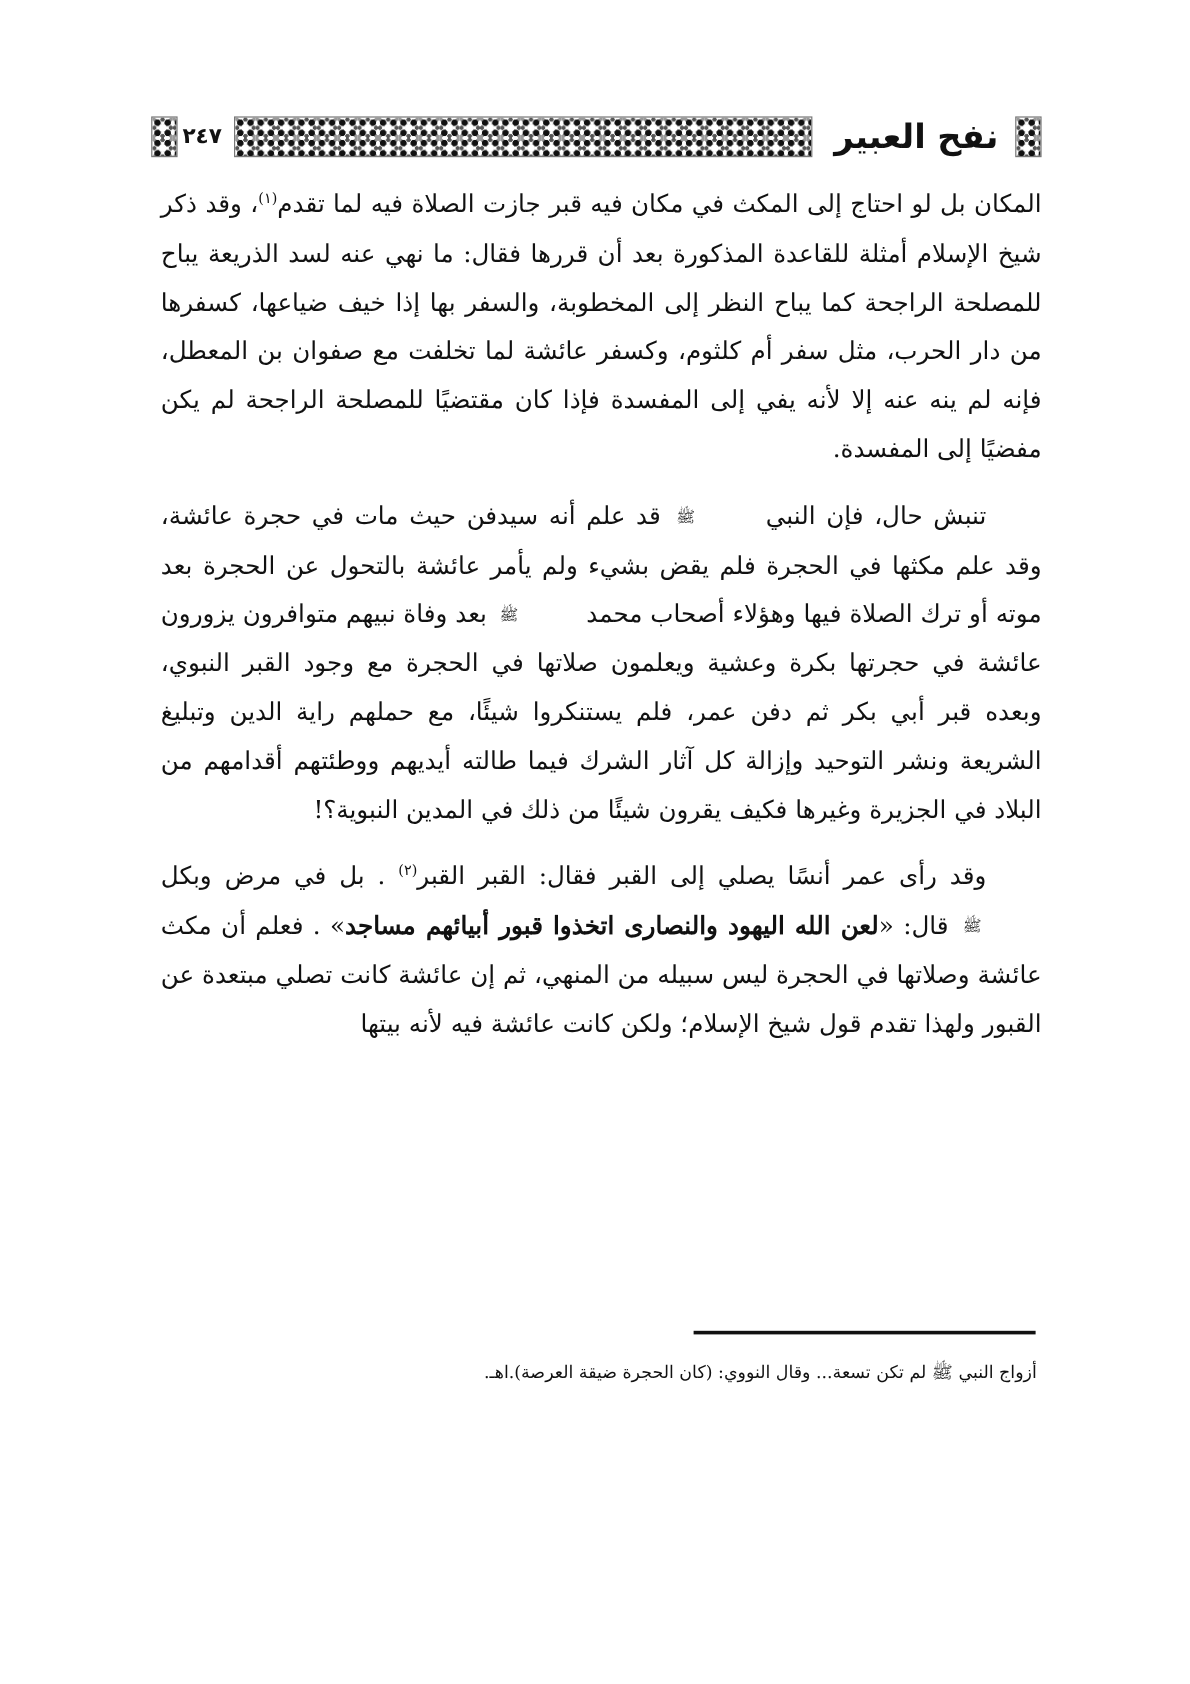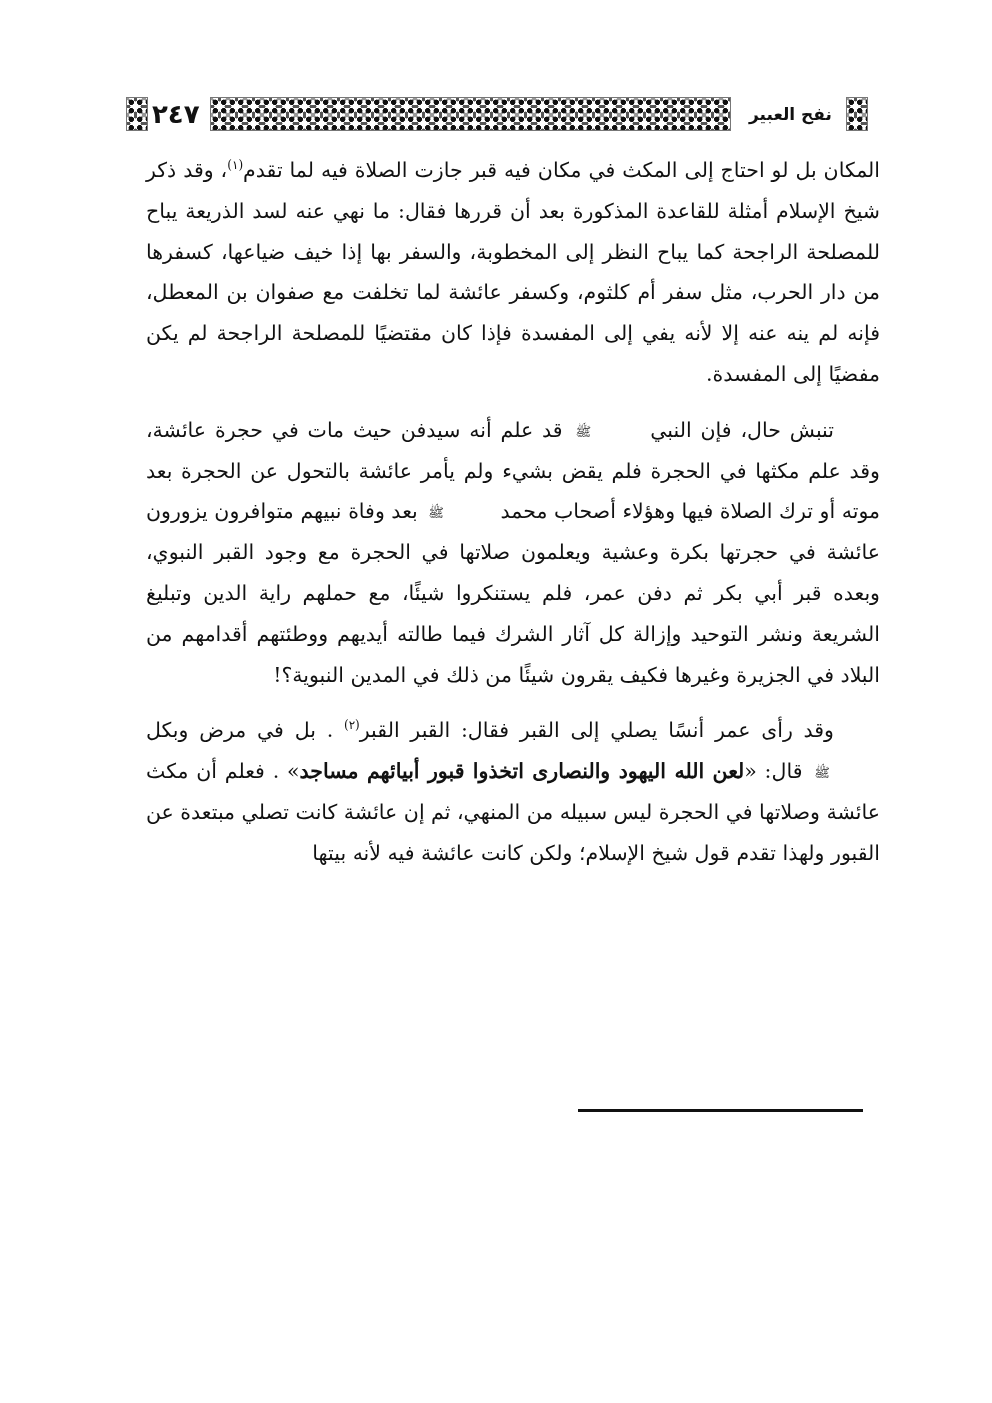--- a/index.html
+++ b/index.html
@@ -17,25 +17,25 @@
            radial-gradient(circle at 75% 75%, #111 0 2.4px, transparent 3px),
            radial-gradient(circle at 50% 10%, #555 0 1.6px, transparent 2px),
            radial-gradient(circle at 50% 90%, #555 0 1.6px, transparent 2px),
            radial-gradient(circle at 10% 50%, #555 0 1.6px, transparent 2px),
            radial-gradient(circle at 90% 50%, #555 0 1.6px, transparent 2px),
            linear-gradient(45deg, transparent 44%, #999 45% 55%, transparent 56%),
            linear-gradient(-45deg, transparent 44%, #999 45% 55%, transparent 56%);
          background-size: 17px 17px; border: 1px solid #777; box-sizing: border-box; }
   .orn-single { width: 22px; }
   .orn-long { flex: 1; margin: 0 6px; }
-  .header-title { font-family: "DejaVu Sans", sans-serif; font-weight: bold; font-size: 17px;
+  .header-title { font-family: "DejaVu Sans", sans-serif; font-weight: bold; font-size: 28px;
                   margin: 0 14px 0 12px; line-height: 34px; white-space: nowrap; }
-  .page-number { font-family: "DejaVu Sans", sans-serif; font-weight: bold; font-size: 26px;
+  .page-number { font-family: "DejaVu Sans", sans-serif; font-weight: bold; font-size: 18px;
                  margin: 0 4px; line-height: 34px; }
-  .body-text { position: absolute; top: 150px; left: 146px; width: 734px; direction: rtl; }
+  .body-text { position: absolute; top: 150px; left: 134px; width: 734px; direction: rtl; }
   .para { font-size: 20.5px; line-height: 40.8px; text-align: justify; text-align-last: right;
           margin: 0 0 15px 0; }
   .para.indent { text-indent: 46px; }
   .fn-ref { font-size: 12px; vertical-align: super; line-height: 0; }
   .salla { font-size: 13px; display: inline-block; line-height: 1; vertical-align: middle;
            margin: 0 4px; }
   .bold-hadith { font-weight: bold; margin-top: 16px; }
   .fn-separator { position: absolute; top: 1109px; left: 578px; width: 285px; height: 3px;
                   background: #111; }
   .footnotes { position: absolute; top: 1132px; left: 130px; width: 734px; direction: rtl; }
@@ -69,14 +69,15 @@
     <span>. بل في مرض وبكل</span>
     <span class="salla">ﷺ</span>
     <span>قال: «</span><span class="bold-hadith">لعن الله اليهود والنصارى اتخذوا قبور أبيائهم مساجد</span><span>» . فعلم أن مكث عائشة وصلاتها في الحجرة ليس سبيله من المنهي، ثم إن عائشة كانت تصلي مبتعدة عن القبور ولهذا تقدم قول شيخ الإسلام؛ ولكن كانت عائشة فيه لأنه بيتها</span>
   </p>
 </main>
 
 <div class="fn-separator"></div>
 
 <section class="footnotes">
   <p class="fn">
+    <span class="line">أزواج النبي ﷺ لم تكن تسعة... وقال النووي: (كان الحجرة ضيقة العرصة).اهـ.</span>
   </p>
 </section>
 
 </body></html>

